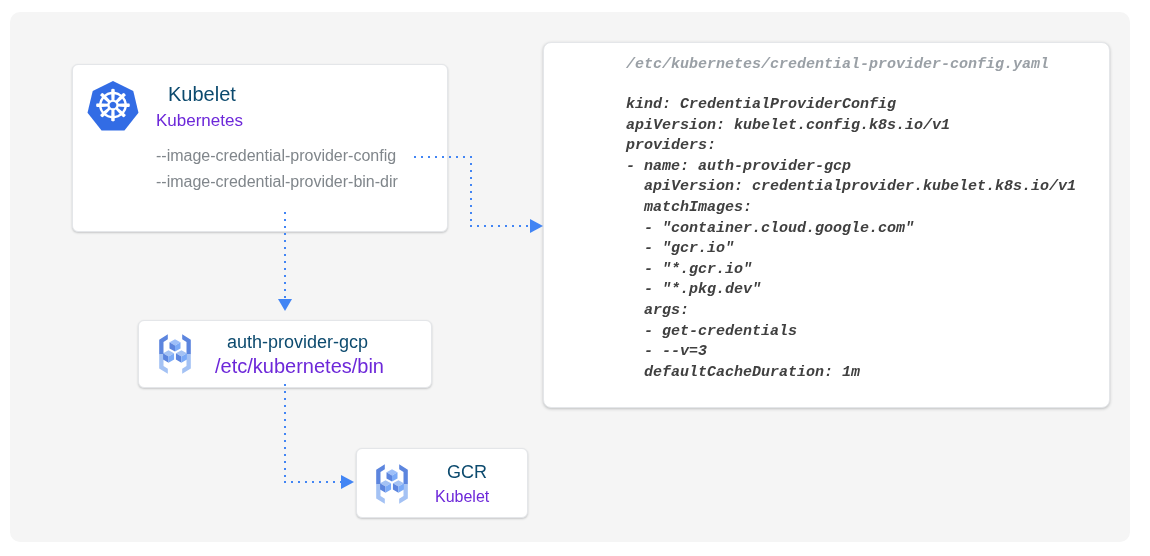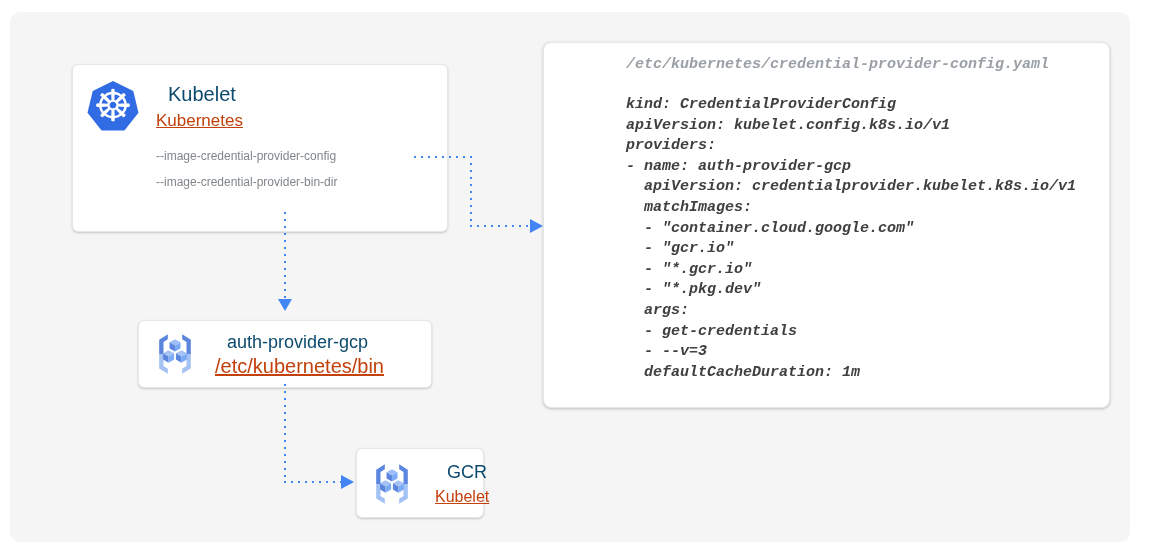--- a/index.html
+++ b/index.html
@@ -4,33 +4,33 @@
 <style>
   html,body{margin:0;padding:0;background:#ffffff;}
   .stage{position:relative;width:1150px;height:556px;background:#ffffff;overflow:hidden;
          font-family:"Liberation Sans",sans-serif;}
   .canvas{position:absolute;left:10px;top:12px;width:1120px;height:530px;
           background:#f5f5f5;border-radius:10px;}
   .card{position:absolute;background:#ffffff;border:1px solid #e4e6e9;border-radius:6px;
         box-shadow:0 1px 2px rgba(60,64,67,.25);box-sizing:border-box;}
   .card-kubelet{left:72px;top:64px;width:376px;height:168px;}
   .card-auth{left:138px;top:320px;width:294px;height:68px;}
-  .card-gcr{left:356px;top:448px;width:128px;height:70px;}
+  .card-gcr{left:356px;top:448px;width:172px;height:70px;}
   .node-title{color:#0c4a6e;margin-left:12px;}
-  .node-sub{color:#c2410c;text-decoration:underline;}
+  .node-sub{color:#6d28d9;}
   .k8s-icon{position:absolute;left:14px;top:16px;width:52px;height:52px;background:#326ce5;
             clip-path:polygon(50% 0%,89% 19%,99% 61%,72% 95%,28% 95%,1% 61%,11% 19%);
             display:flex;align-items:center;justify-content:center;}
   .k8s-glyph{color:#ffffff;font-family:"DejaVu Sans",sans-serif;font-size:44px;line-height:1;
              transform:translateY(-1px);}
   .gcr-icon{position:absolute;}
   .kubelet-text{position:absolute;left:83px;top:14px;}
   .kubelet-text .node-title{font-size:20px;line-height:30px;}
   .kubelet-text .node-sub{font-size:17px;line-height:24px;}
-  .flags{margin-top:10px;font-size:12px;line-height:26px;color:#80868b;}
+  .flags{margin-top:10px;font-size:16px;line-height:26px;color:#80868b;}
   .auth-text{position:absolute;left:76px;top:8px;}
   .auth-text .node-title{font-size:18px;line-height:26px;}
   .auth-text .node-sub{font-size:20px;line-height:22px;}
   .gcr-text{position:absolute;left:78px;top:10px;}
   .gcr-text .node-title{font-size:18px;line-height:26px;}
   .gcr-text .node-sub{font-size:16px;line-height:24px;}
   .code-panel{position:absolute;left:543px;top:42px;width:567px;height:366px;background:#ffffff;
               border:1px solid #e4e6e9;border-radius:8px;
               box-shadow:0 1px 3px rgba(60,64,67,.3);box-sizing:border-box;}
   .code-filename{position:absolute;left:82px;top:13px;font-family:"Liberation Mono",monospace;

